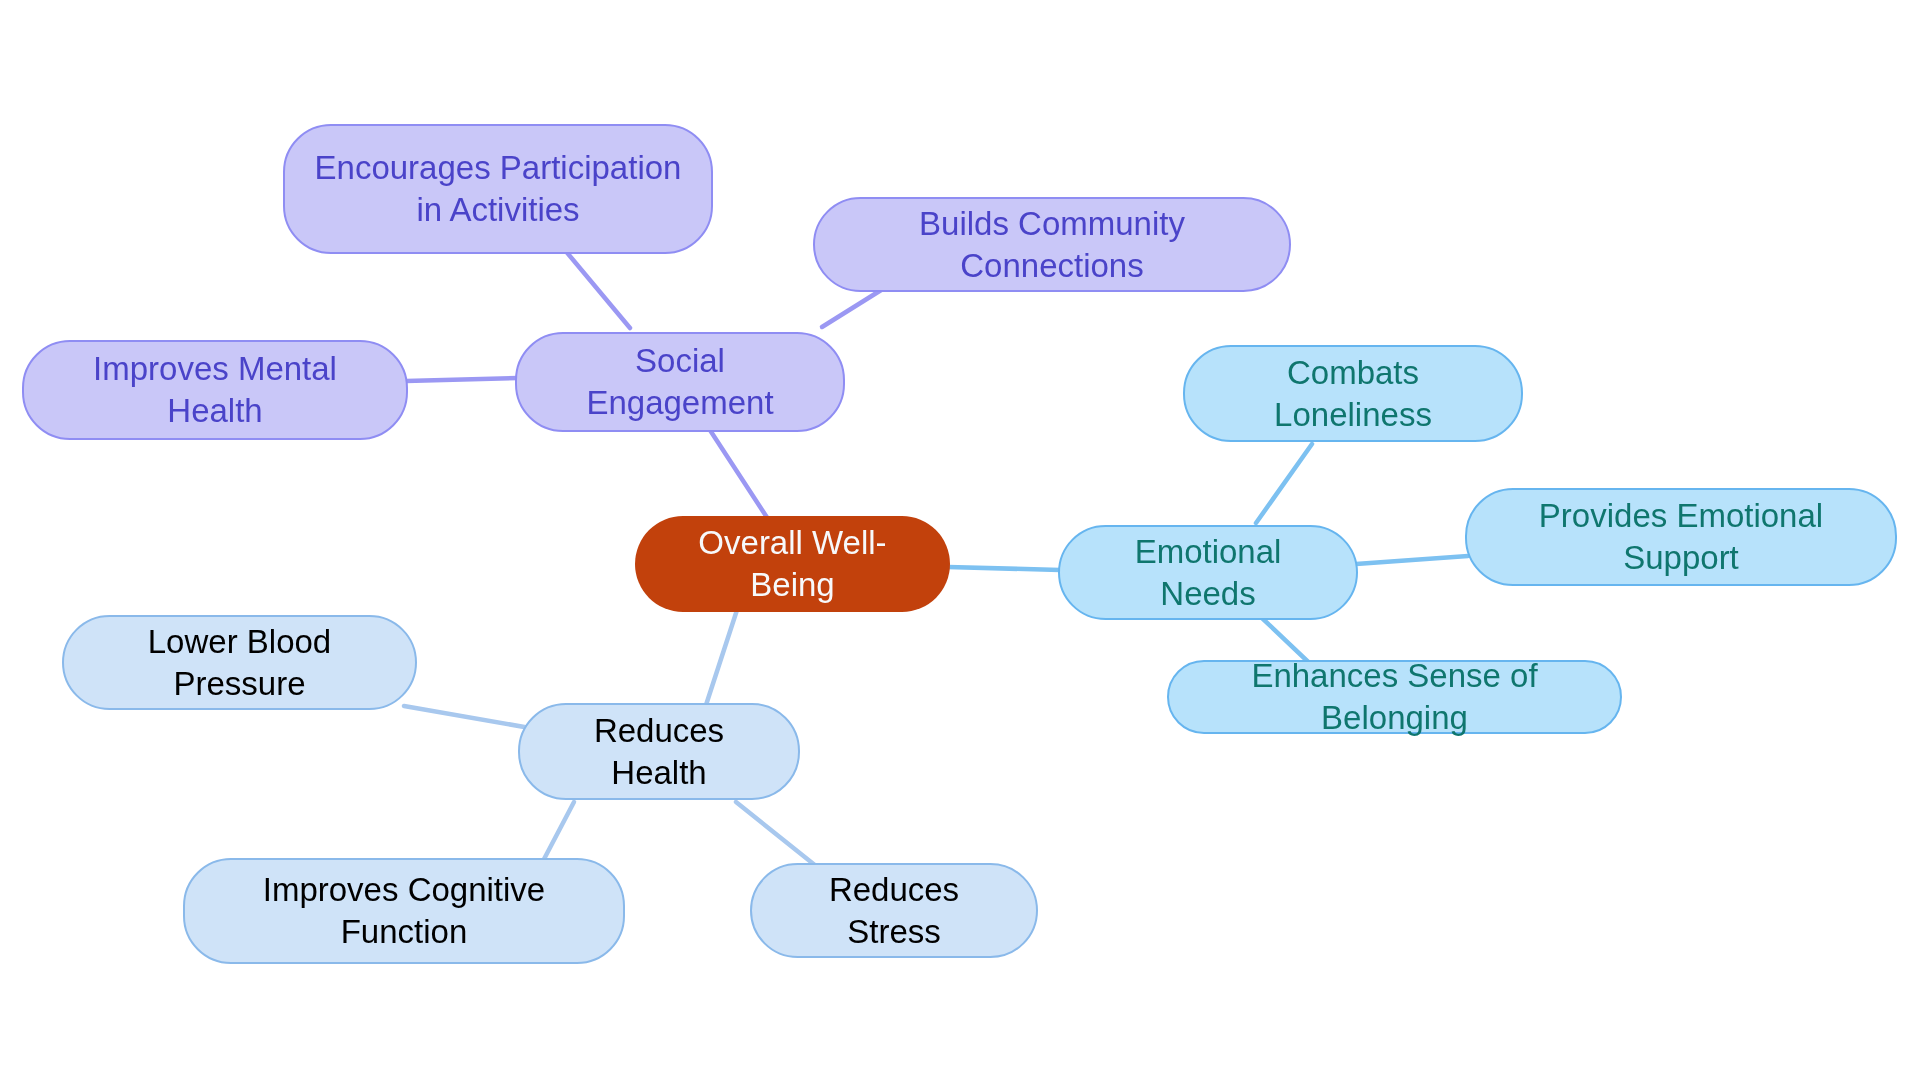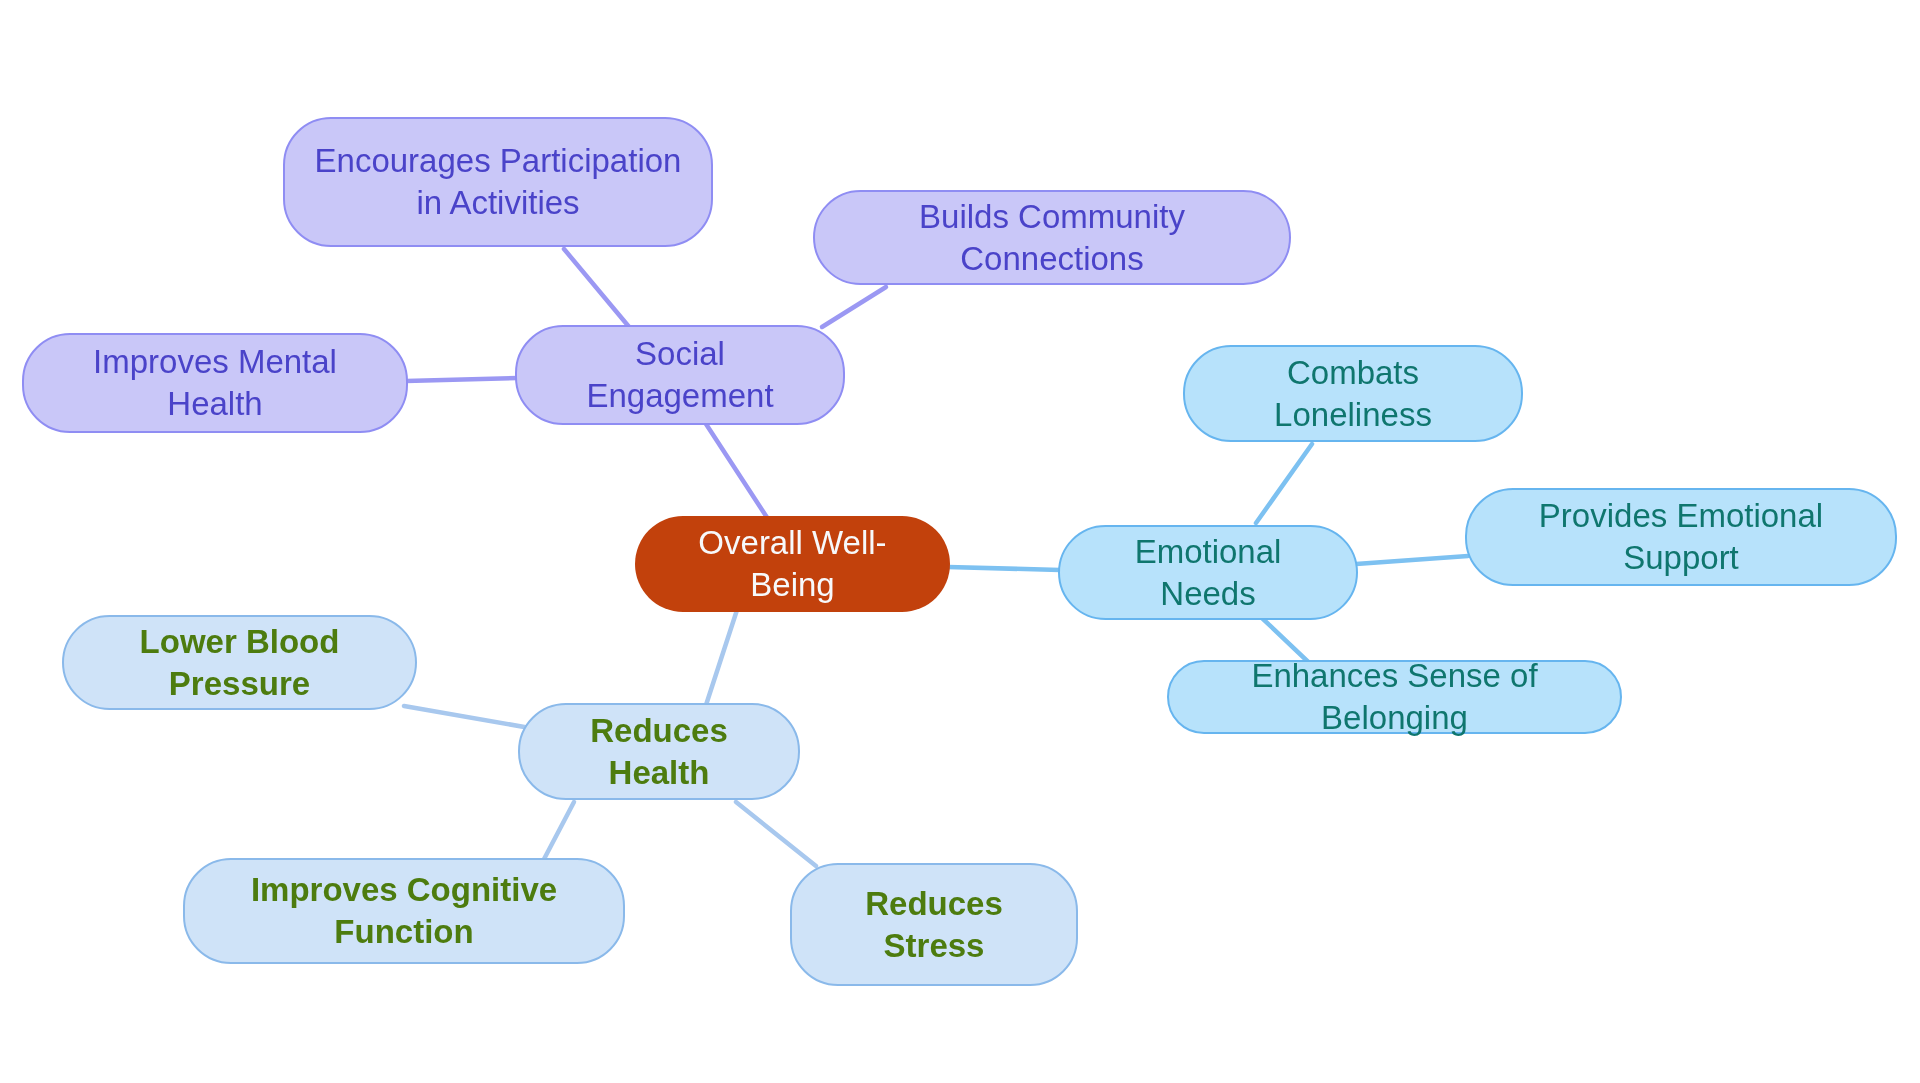--- a/index.html
+++ b/index.html
@@ -38,46 +38,46 @@
   
   .n-center {
     background: #c2410c;
     color: #f7f9fb;
     border: none;
   }
   .n-purple {
     background: #c9c7f8;
     border: 2.5px solid #8f8df3;
     color: #4a43c9;
+    margin-top: 7px;
   }
   .n-sky {
     background: #b7e2fb;
     border: 2.5px solid #66b5ef;
     color: #0f766e;
   }
   .n-pale {
     background: #cfe3f8;
     border: 2.5px solid #8ab9ea;
-    color: #4d7c0f;
-    font-weight: bold;
+    color: #000000;
   }
   
   #node-center   { left: 635px;  top: 516px; width: 315px; height: 96px;  }
   #node-social   { left: 515px;  top: 325px; width: 330px; height: 100px; }
   #node-soc-c1   { left: 283px;  top: 117px; width: 430px; height: 130px; }
   #node-soc-c2   { left: 813px;  top: 190px; width: 478px; height: 95px;  }
   #node-soc-c3   { left: 22px;   top: 333px; width: 386px; height: 100px; }
   #node-emotional{ left: 1058px; top: 525px; width: 300px; height: 95px;  }
   #node-emo-c1   { left: 1183px; top: 345px; width: 340px; height: 97px;  }
   #node-emo-c2   { left: 1465px; top: 488px; width: 432px; height: 98px;  }
   #node-emo-c3   { left: 1167px; top: 660px; width: 455px; height: 74px;  }
   #node-physical { left: 518px;  top: 703px; width: 282px; height: 97px;  }
   #node-phy-c1   { left: 62px;   top: 615px; width: 355px; height: 95px;  }
   #node-phy-c2   { left: 183px;  top: 858px; width: 442px; height: 106px;  }
-  #node-phy-c3   { left: 790px;  top: 863px; width: 288px; height: 123px;  }
+  #node-phy-c3   { left: 750px;  top: 863px; width: 288px; height: 95px;  }
 </style>
 </head>
 <body>
 
 <div id="canvas">
 
   <svg id="edges" viewBox="0 0 1920 1083" xmlns="http://www.w3.org/2000/svg">
 
     <line x1="706" y1="424" x2="768" y2="519" stroke="#9b98f3" stroke-width="4.5" stroke-linecap="round"></line>
     <line x1="564" y1="249" x2="630" y2="328" stroke="#9b98f3" stroke-width="4.5" stroke-linecap="round"></line>

